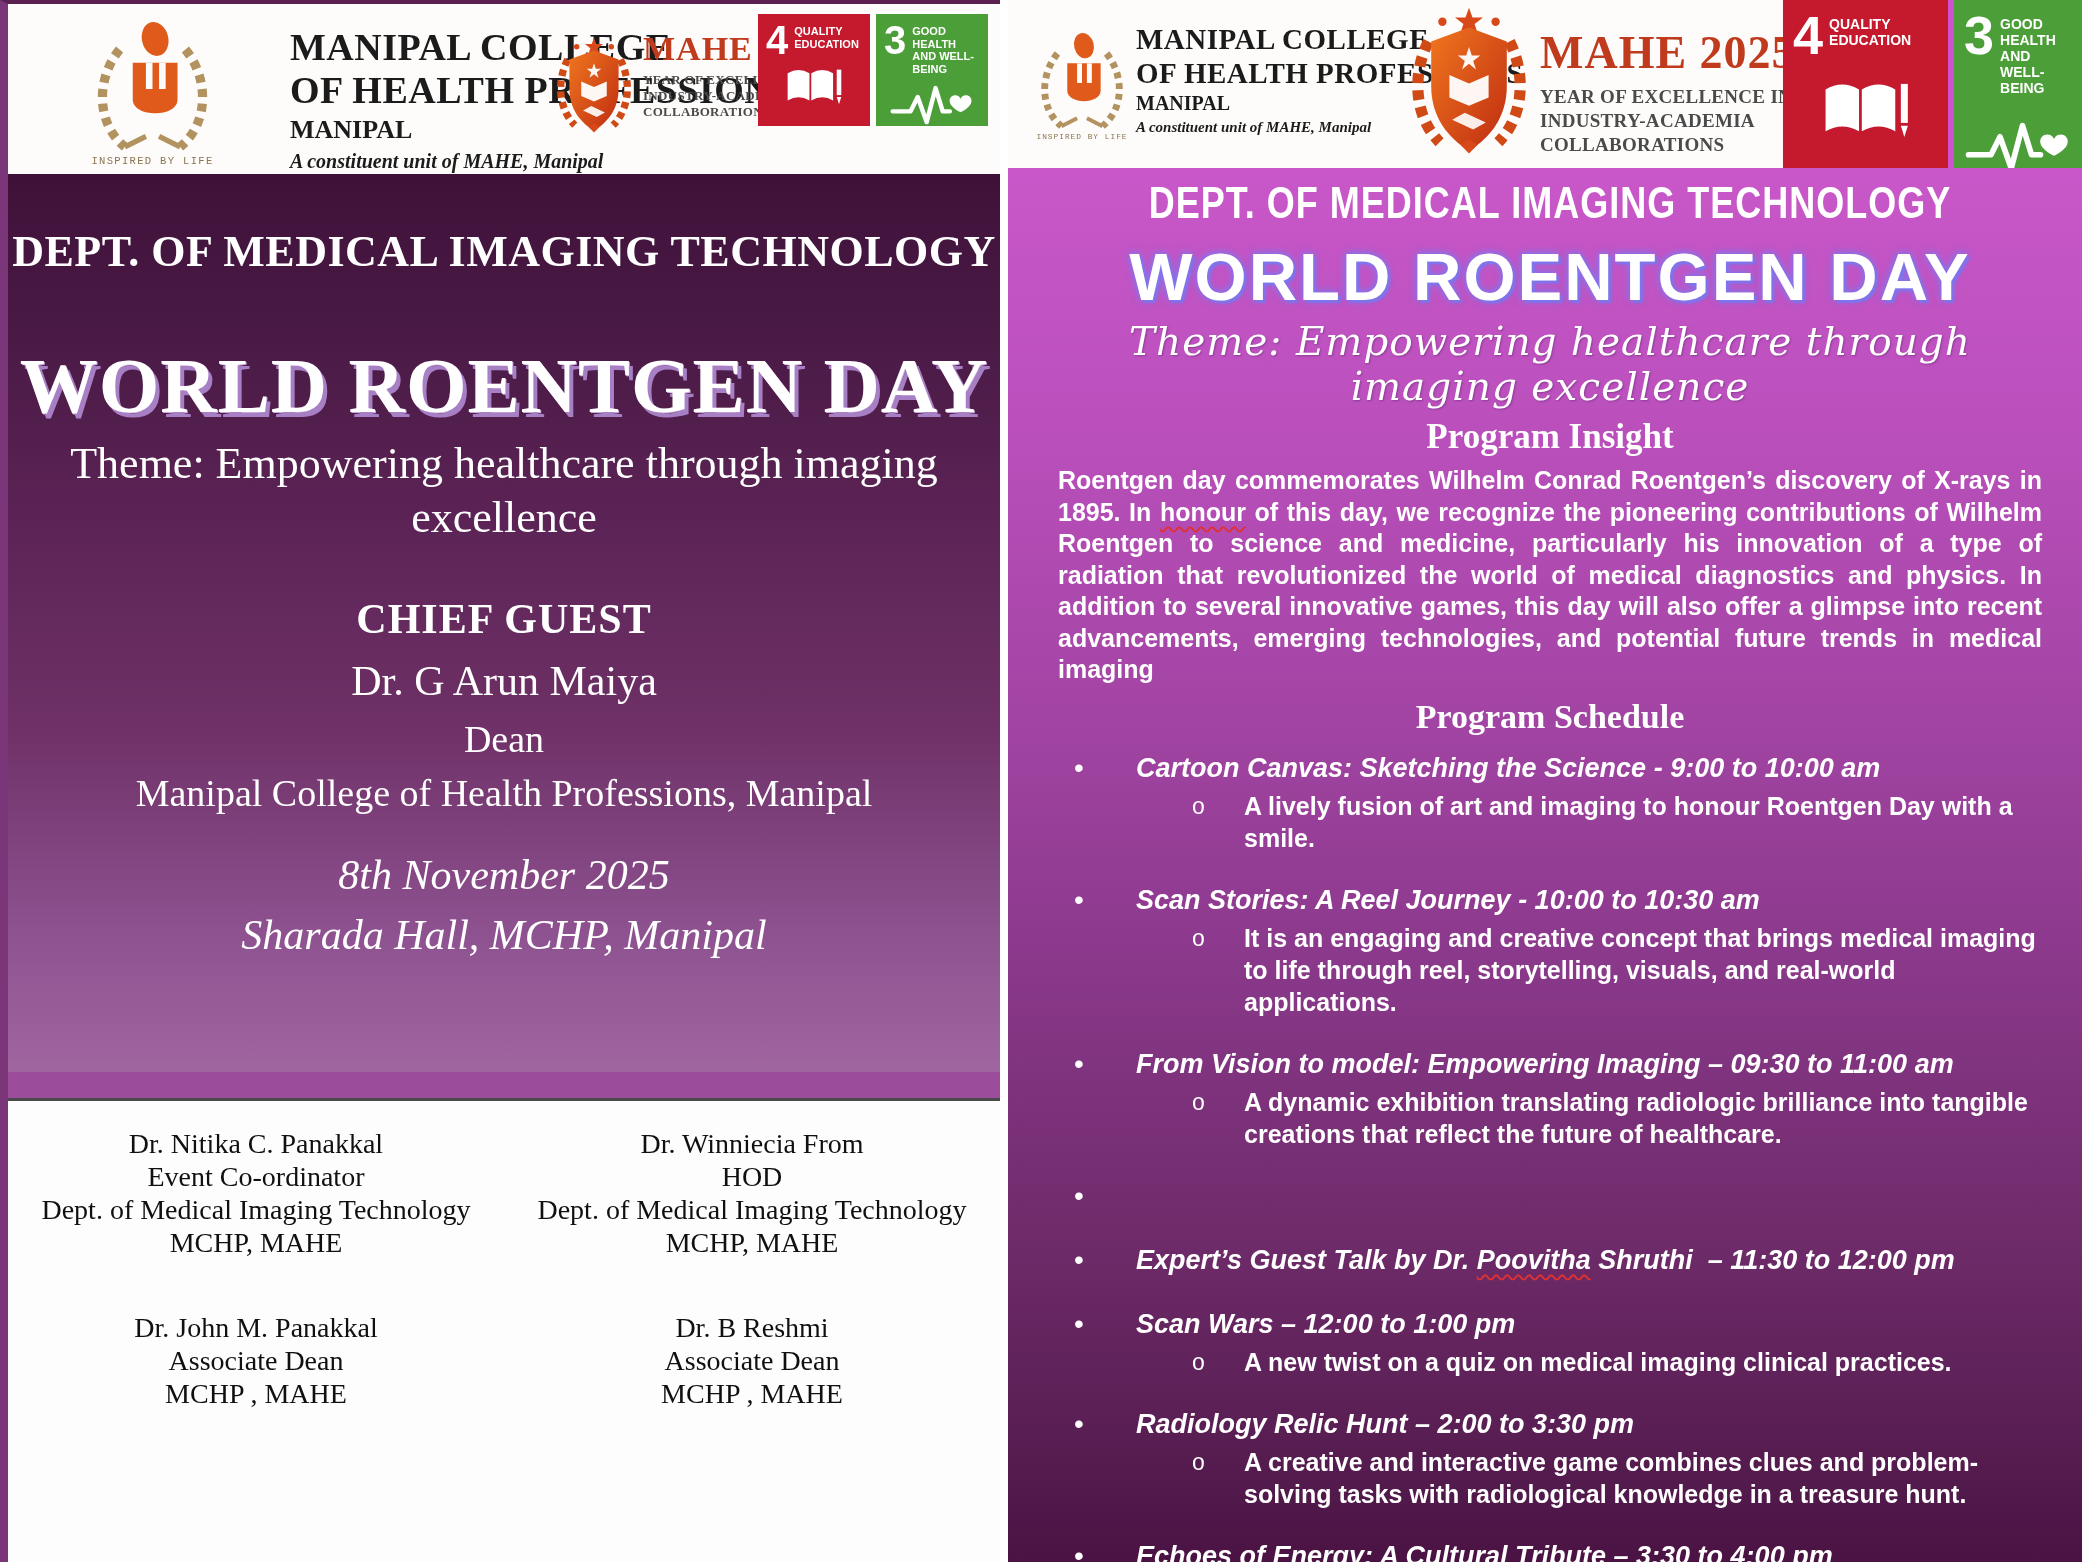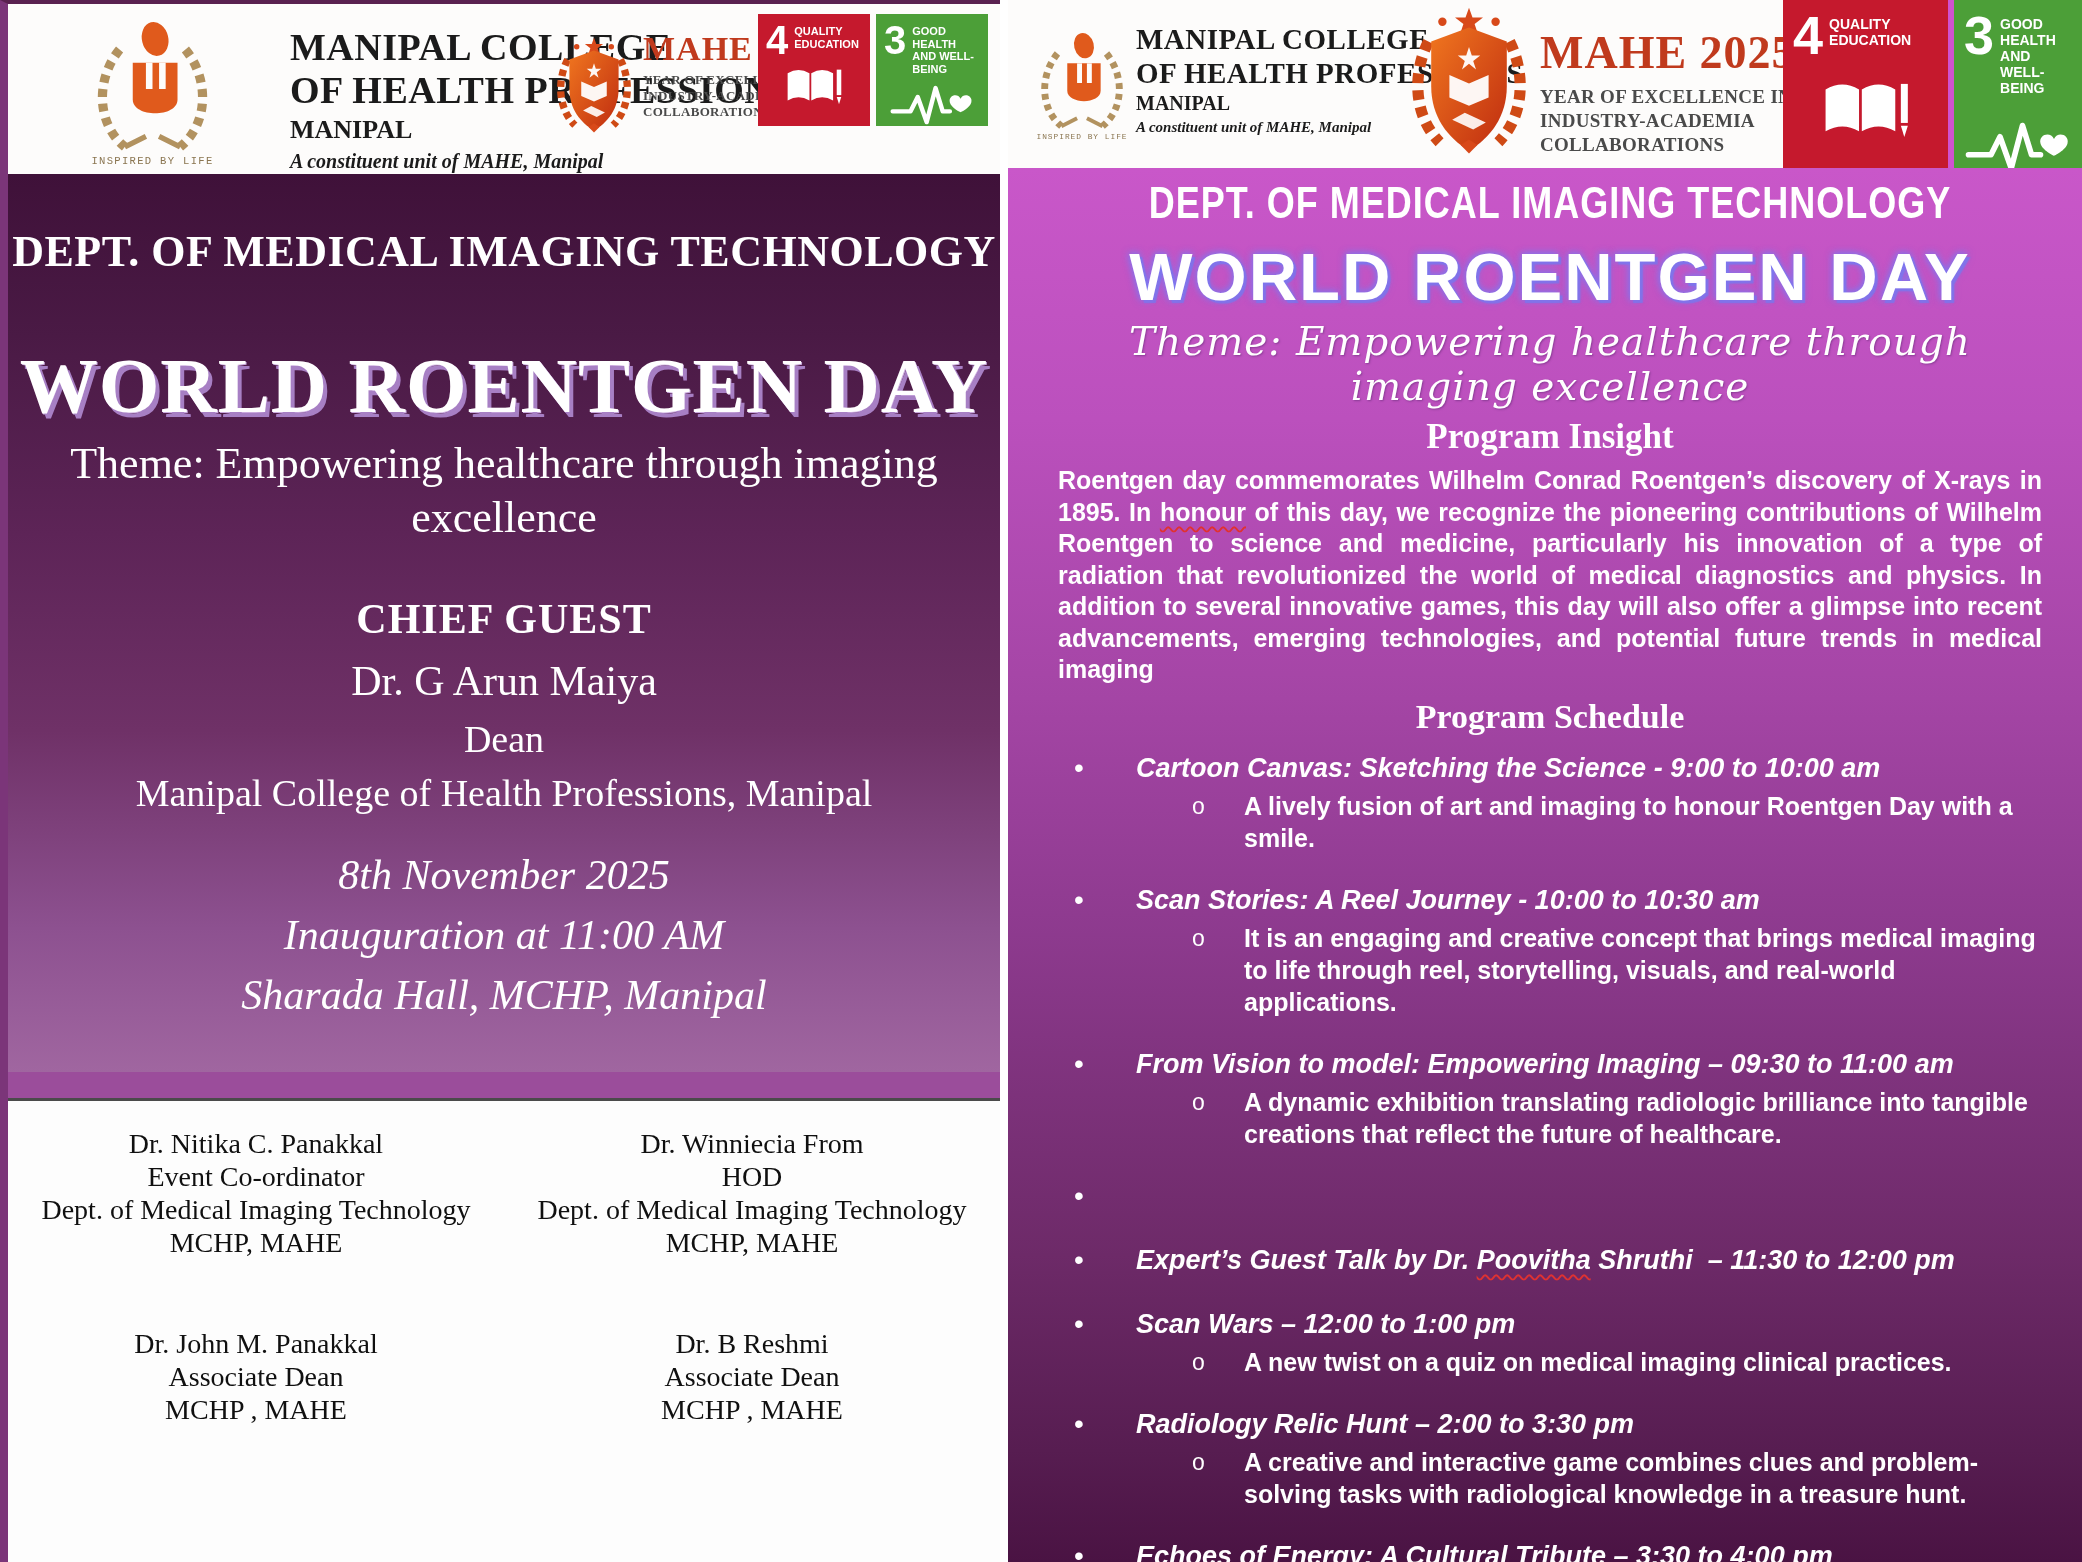--- a/index.html
+++ b/index.html
@@ -70,21 +70,21 @@
      text-shadow:4px 5px 0 #a77fc4,1px 1px 0 #caa9dd;}
   .l-theme{margin:6px auto 0;font-size:44px;line-height:54px;width:88%;}
   .l-chief{margin-top:50px;font-size:42px;font-weight:bold;letter-spacing:1px;}
   .l-guest{margin-top:14px;font-size:42px;}
   .l-role{margin-top:12px;font-size:38px;}
   .l-org{margin-top:10px;font-size:38px;}
   .l-date{margin-top:36px;font-size:42px;font-style:italic;}
   .l-time,.l-venue{margin-top:12px;font-size:42px;font-style:italic;}
   .purple-band{position:absolute;top:1068px;left:0;right:0;height:26px;background:#9b4d9b;}
   .org-section{position:absolute;top:1094px;left:0;right:0;bottom:0;background:#fdfdfd;border-top:3px solid #4a4a4a;}
-  .organizers{display:grid;grid-template-columns:1fr 1fr;row-gap:68px;padding-top:26px;}
+  .organizers{display:grid;grid-template-columns:1fr 1fr;row-gap:52px;padding-top:26px;}
   .org-block{text-align:center;color:#101010;font-size:28px;line-height:33px;}
 
   
   .body-right{position:absolute;top:168px;left:0;right:0;bottom:0;color:#fff;
      background:linear-gradient(180deg,#c957c9 0%,#bb50bd 18%,#a445a5 38%,#8d3a8e 55%,#6d2a68 78%,#571d51 92%,#4a1343 100%);
      padding:8px 40px 0 50px;box-sizing:border-box;font-family:"Liberation Sans",sans-serif;overflow:hidden;}
   .r-dept{text-align:center;margin-top:6px;}
   .r-dept span{display:inline-block;font-size:36px;font-weight:bold;letter-spacing:1px;transform:scaleY(1.25);transform-origin:center;}
   .r-title{text-align:center;margin-top:14px;font-size:67px;font-weight:bold;letter-spacing:2px;
      text-shadow:0 0 9px rgba(125,120,240,.95),3px 3px 1px rgba(122,118,235,.85),-1px -1px 6px rgba(125,120,240,.6);}
@@ -210,21 +210,20 @@
 
     <div class="grad-left">
       <div class="l-dept">DEPT. OF MEDICAL IMAGING TECHNOLOGY</div>
       <div class="l-title">WORLD ROENTGEN DAY</div>
       <div class="l-theme">Theme: Empowering healthcare through imaging excellence</div>
       <div class="l-chief">CHIEF GUEST</div>
       <div class="l-guest">Dr. G Arun Maiya</div>
       <div class="l-role">Dean</div>
       <div class="l-org">Manipal College of Health Professions, Manipal</div>
       <div class="l-date">8th November 2025</div>
-      <div class="l-time">Inauguration at 11:00 AM</div>
       <div class="l-venue">Sharada Hall, MCHP, Manipal</div>
     </div>
 
     <div class="purple-band"></div>
 
     <div class="org-section">
       <div class="organizers" id="organizers">
           <div class="org-block">
             <div class="org-name">Dr. Nitika C. Panakkal</div>
             <div class="org-line">Event Co-ordinator</div>

